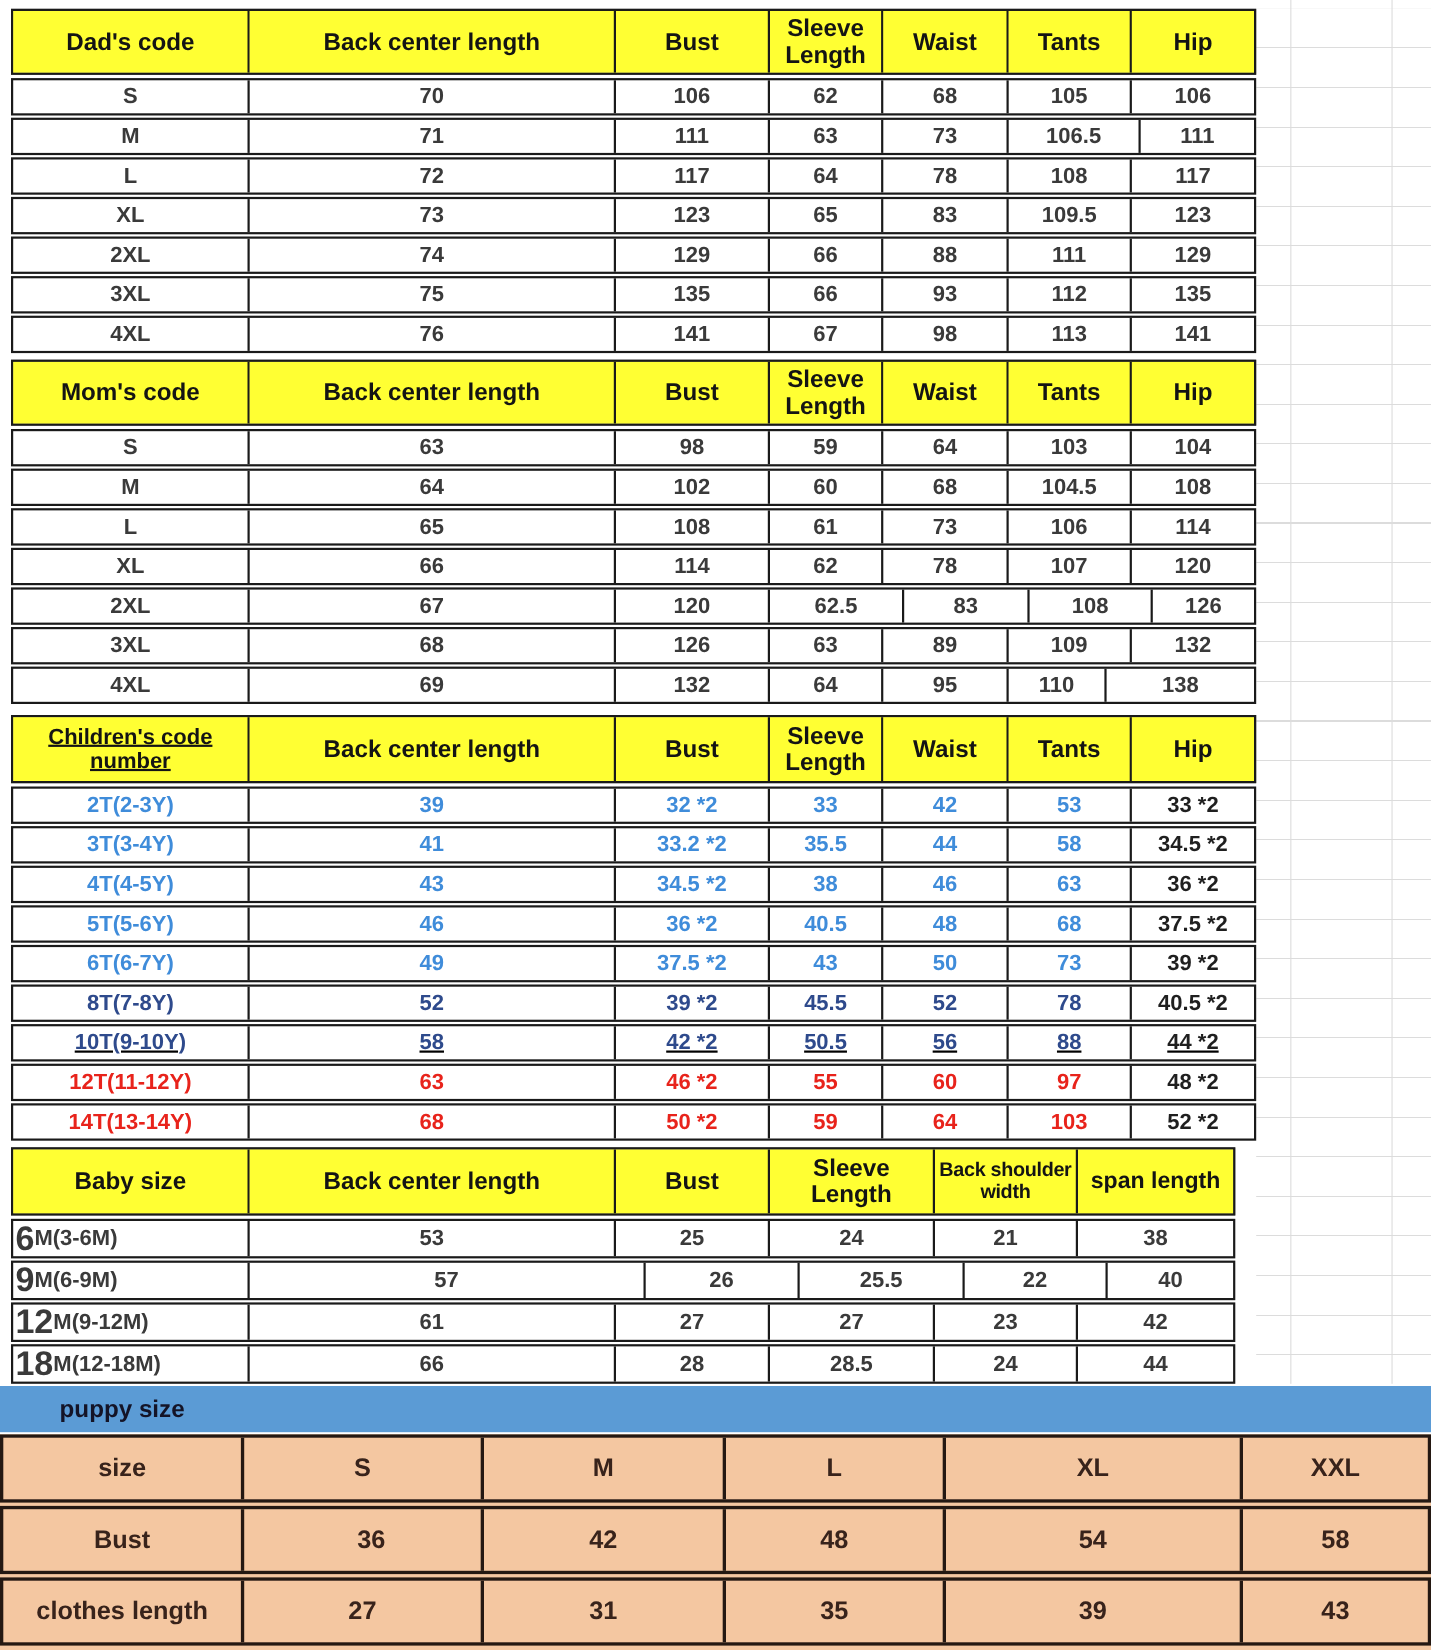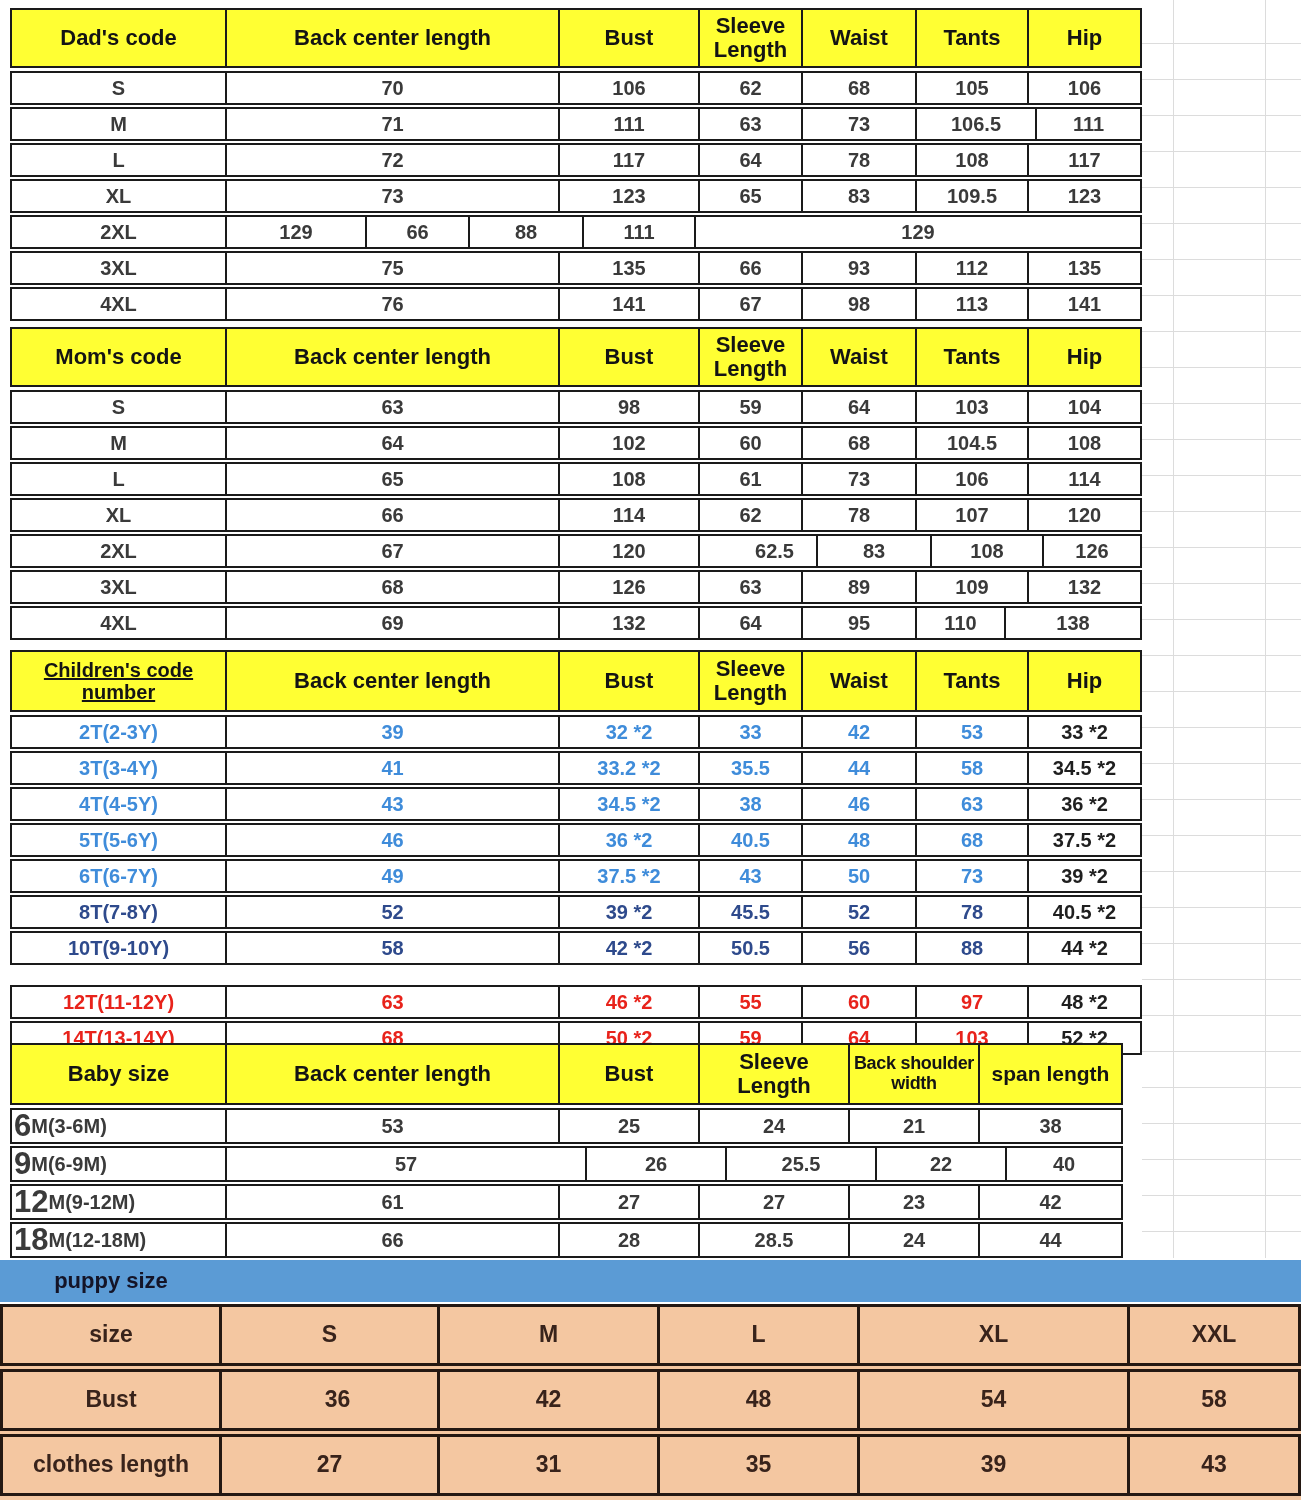--- a/index.html
+++ b/index.html
@@ -92,20 +92,21 @@
         <div class="tcell" style="width: 215px; color: rgb(58, 58, 58);">XL</div>
         <div class="tcell" style="width: 333px; color: rgb(58, 58, 58);">73</div>
         <div class="tcell" style="width: 140px; color: rgb(58, 58, 58);">123</div>
         <div class="tcell" style="width: 103px; color: rgb(58, 58, 58);">65</div>
         <div class="tcell" style="width: 114px; color: rgb(58, 58, 58);">83</div>
         <div class="tcell" style="width: 112px; color: rgb(58, 58, 58);">109.5</div>
         <div class="tcell" style="width: 113px; color: rgb(58, 58, 58);">123</div>
       </div>
       <div class="trow" style="height: 34px; margin-bottom: 2px;">
         <div class="tcell" style="width: 215px; color: rgb(58, 58, 58);">2XL</div>
+        <div class="tcell" style="width: 333px; color: rgb(58, 58, 58);">74</div>
         <div class="tcell" style="width: 140px; color: rgb(58, 58, 58);">129</div>
         <div class="tcell" style="width: 103px; color: rgb(58, 58, 58);">66</div>
         <div class="tcell" style="width: 114px; color: rgb(58, 58, 58);">88</div>
         <div class="tcell" style="width: 112px; color: rgb(58, 58, 58);">111</div>
         <div class="tcell" style="width: 113px; color: rgb(58, 58, 58);">129</div>
       </div>
       <div class="trow" style="height: 34px; margin-bottom: 2px;">
         <div class="tcell" style="width: 215px; color: rgb(58, 58, 58);">3XL</div>
         <div class="tcell" style="width: 333px; color: rgb(58, 58, 58);">75</div>
         <div class="tcell" style="width: 140px; color: rgb(58, 58, 58);">135</div>
@@ -168,21 +169,21 @@
         <div class="tcell" style="width: 140px; color: rgb(58, 58, 58);">114</div>
         <div class="tcell" style="width: 103px; color: rgb(58, 58, 58);">62</div>
         <div class="tcell" style="width: 114px; color: rgb(58, 58, 58);">78</div>
         <div class="tcell" style="width: 112px; color: rgb(58, 58, 58);">107</div>
         <div class="tcell" style="width: 113px; color: rgb(58, 58, 58);">120</div>
       </div>
       <div class="trow" style="height: 34px; margin-bottom: 2px;">
         <div class="tcell" style="width: 215px; color: rgb(58, 58, 58);">2XL</div>
         <div class="tcell" style="width: 333px; color: rgb(58, 58, 58);">67</div>
         <div class="tcell" style="width: 140px; color: rgb(58, 58, 58);">120</div>
-        <div class="tcell" style="width: 85px; color: rgb(58, 58, 58); margin-left: 33px;">62.5</div>
+        <div class="tcell" style="width: 122px; color: rgb(58, 58, 58);">62.5</div>
         <div class="tcell" style="width: 114px; color: rgb(58, 58, 58);">83</div>
         <div class="tcell" style="width: 112px; color: rgb(58, 58, 58);">108</div>
         <div class="tcell" style="width: 113px; color: rgb(58, 58, 58);">126</div>
       </div>
       <div class="trow" style="height: 34px; margin-bottom: 2px;">
         <div class="tcell" style="width: 215px; color: rgb(58, 58, 58);">3XL</div>
         <div class="tcell" style="width: 333px; color: rgb(58, 58, 58);">68</div>
         <div class="tcell" style="width: 140px; color: rgb(58, 58, 58);">126</div>
         <div class="tcell" style="width: 103px; color: rgb(58, 58, 58);">63</div>
         <div class="tcell" style="width: 114px; color: rgb(58, 58, 58);">89</div>
@@ -257,21 +258,21 @@
       </div>
       <div class="trow" style="height: 34px; margin-bottom: 2px;">
         <div class="tcell" style="width: 215px; color: rgb(46, 74, 140);">8T(7-8Y)</div>
         <div class="tcell" style="width: 333px; color: rgb(46, 74, 140);">52</div>
         <div class="tcell" style="width: 140px; color: rgb(46, 74, 140);">39 *2</div>
         <div class="tcell" style="width: 103px; color: rgb(46, 74, 140);">45.5</div>
         <div class="tcell" style="width: 114px; color: rgb(46, 74, 140);">52</div>
         <div class="tcell" style="width: 112px; color: rgb(46, 74, 140);">78</div>
         <div class="tcell" style="width: 113px; color: rgb(31, 31, 31);">40.5 *2</div>
       </div>
-      <div class="trow" style="height: 34px; margin-bottom: 20px;">
+      <div class="trow" style="height: 34px; margin-bottom: 2px; text-decoration: underline;">
         <div class="tcell" style="width: 215px; color: rgb(46, 74, 140);">10T(9-10Y)</div>
         <div class="tcell" style="width: 333px; color: rgb(46, 74, 140);">58</div>
         <div class="tcell" style="width: 140px; color: rgb(46, 74, 140);">42 *2</div>
         <div class="tcell" style="width: 103px; color: rgb(46, 74, 140);">50.5</div>
         <div class="tcell" style="width: 114px; color: rgb(46, 74, 140);">56</div>
         <div class="tcell" style="width: 112px; color: rgb(46, 74, 140);">88</div>
         <div class="tcell" style="width: 113px; color: rgb(31, 31, 31);">44 *2</div>
       </div>
       <div class="trow" style="height: 34px; margin-bottom: 2px;">
         <div class="tcell" style="width: 215px; color: rgb(232, 35, 27);">12T(11-12Y)</div>

